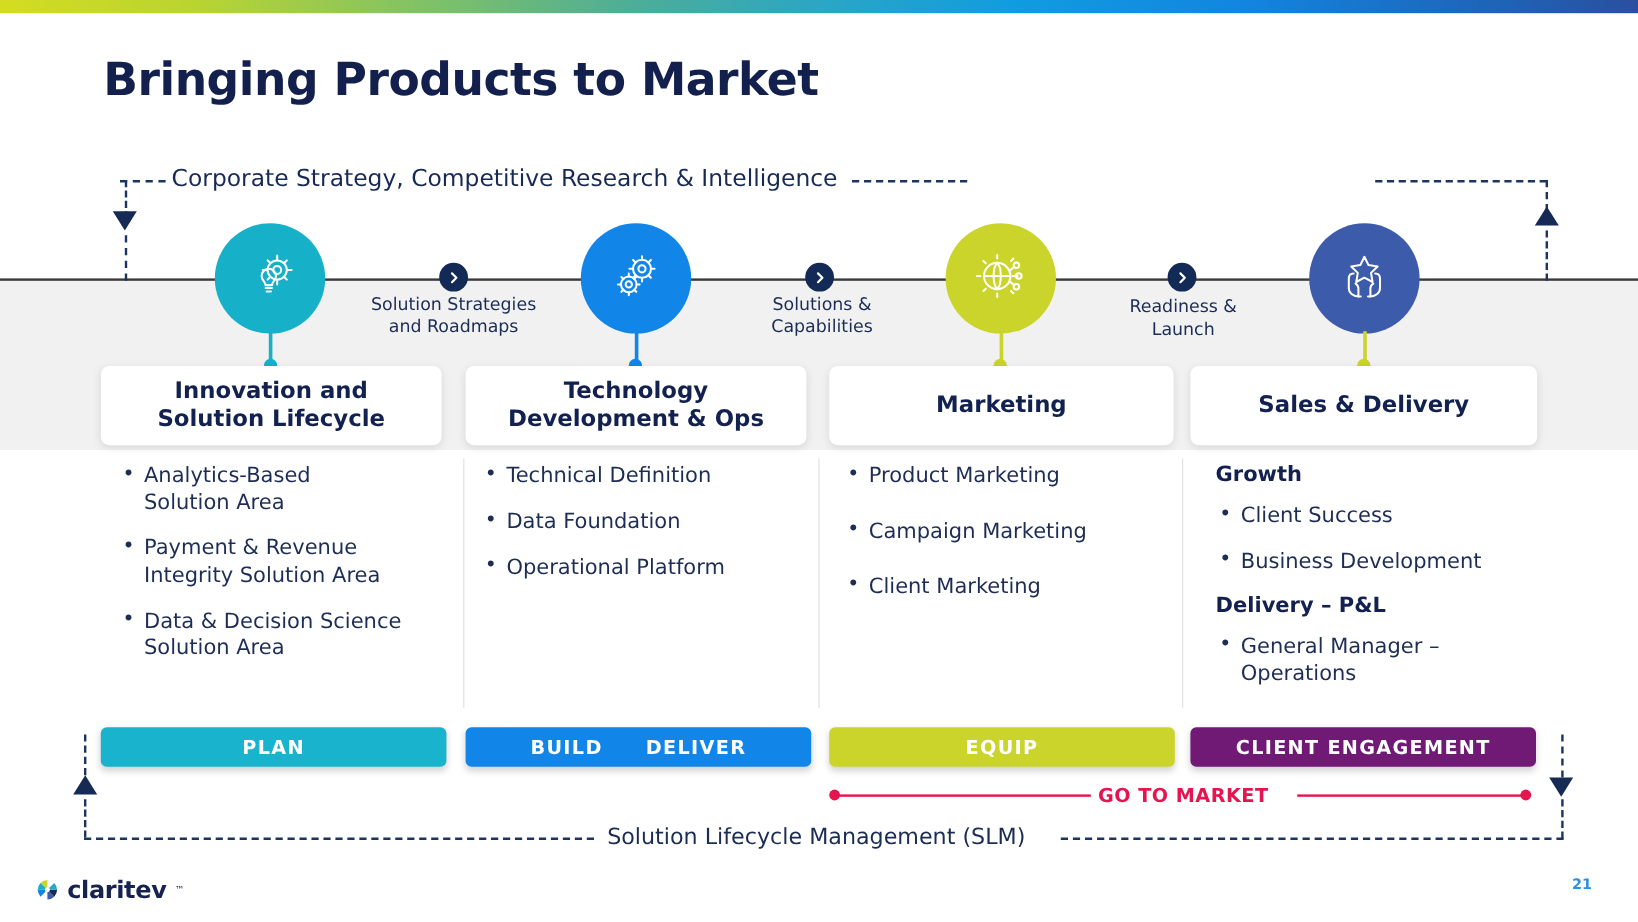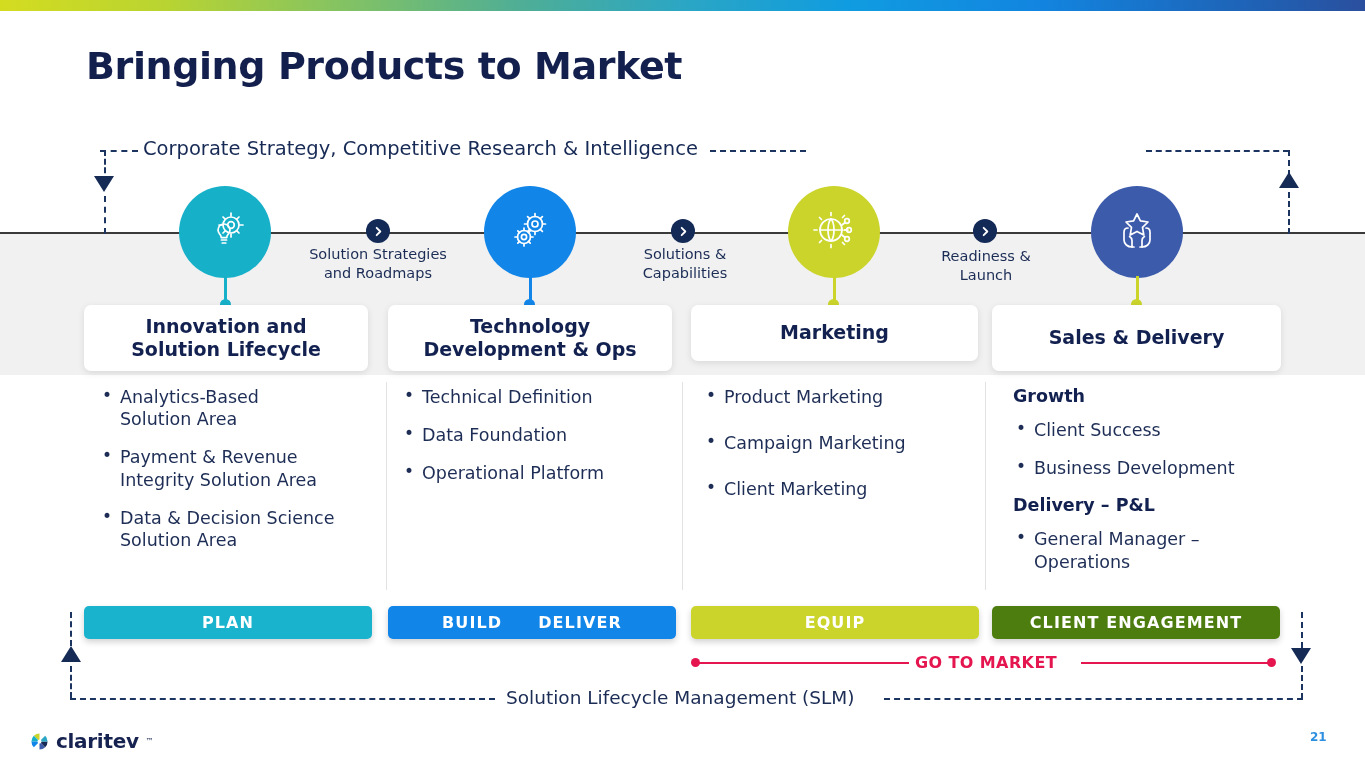--- a/index.html
+++ b/index.html
@@ -254,21 +254,21 @@
       <div>Innovation and</div>
       <div>Solution Lifecycle</div>
     </div>
   </div>
   <div class="card" style="left:388px;top:305px;width:284px;height:66px;">
     <div class="card-title">
       <div>Technology</div>
       <div>Development &amp; Ops</div>
     </div>
   </div>
-  <div class="card" style="left:691px;top:305px;width:287px;height:56px;">
+  <div class="card" style="left:691px;top:305px;width:287px;height:66px;">
     <div class="card-title">
       <div>Marketing</div>
     </div>
   </div>
   <div class="card" style="left:992px;top:305px;width:289px;height:66px;">
     <div class="card-title">
       <div>Sales &amp; Delivery</div>
     </div>
   </div>
 
@@ -317,21 +317,21 @@
   </div>
   <div class="pbar" style="left:388px;top:606px;width:288px;background:#1286e8;">
     <span class="two">
       <span>BUILD</span>
       <span>DELIVER</span>
     </span>
   </div>
   <div class="pbar" style="left:691px;top:606px;width:288px;background:#cbd42b;">
     <span>EQUIP</span>
   </div>
-  <div class="pbar" style="left:992px;top:606px;width:288px;background:#4d7c0f;">
+  <div class="pbar" style="left:992px;top:606px;width:288px;background:#701a75;">
     <span>CLIENT ENGAGEMENT</span>
   </div>
 
   <div class="gtm-dot" style="left:691px;top:658px;"></div>
   <div class="gtm-line" style="left:697px;top:662px;width:212px;"></div>
   <div class="gtm-text" style="left:915px;top:653px;">GO TO MARKET</div>
   <div class="gtm-line" style="left:1081px;top:662px;width:191px;"></div>
   <div class="gtm-dot" style="left:1267px;top:658px;"></div>
 
   <div class="dash-v" style="left:70px;top:612px;height:34px;"></div>

